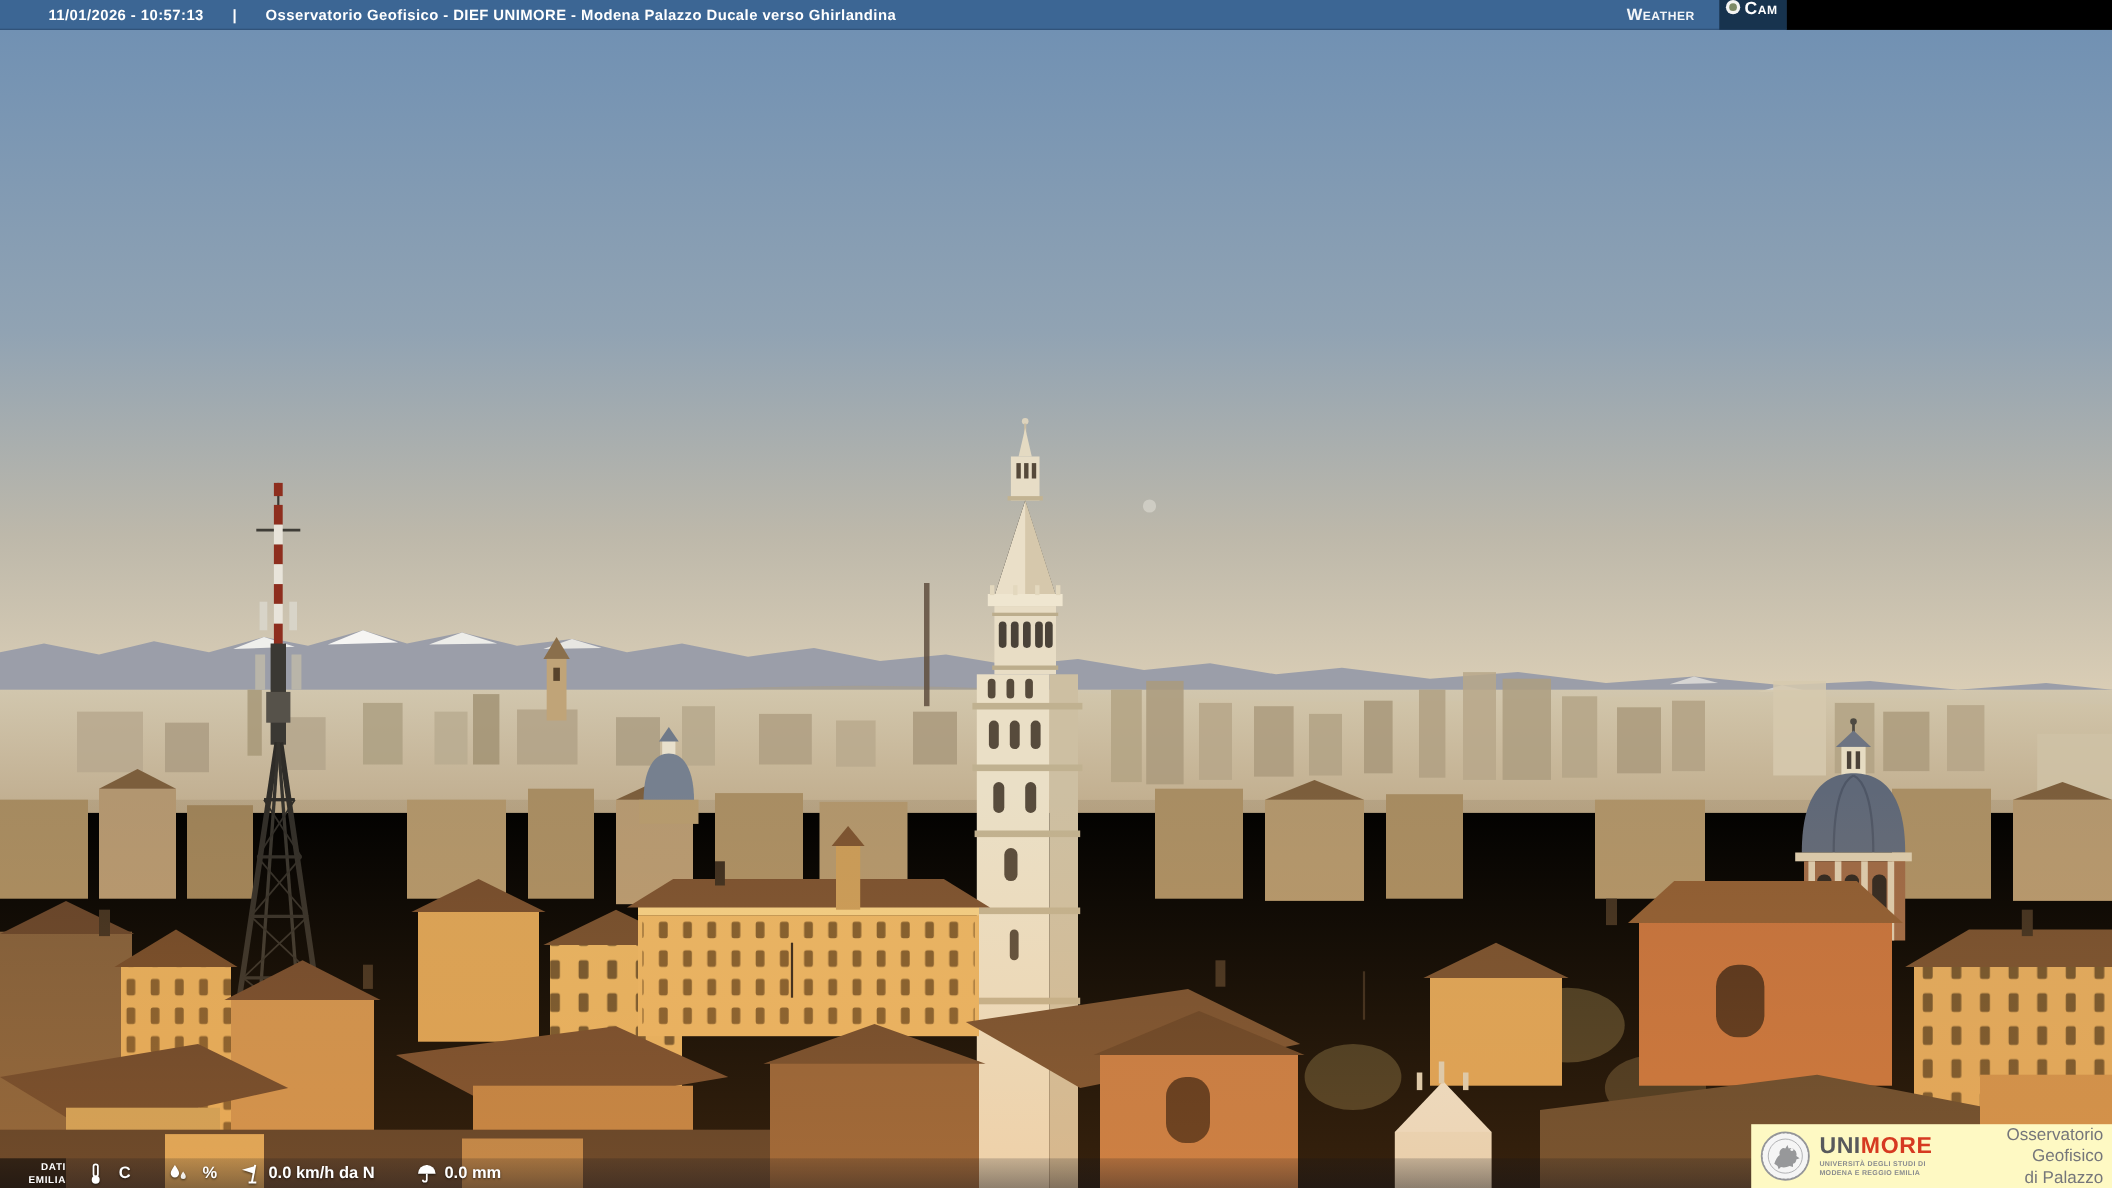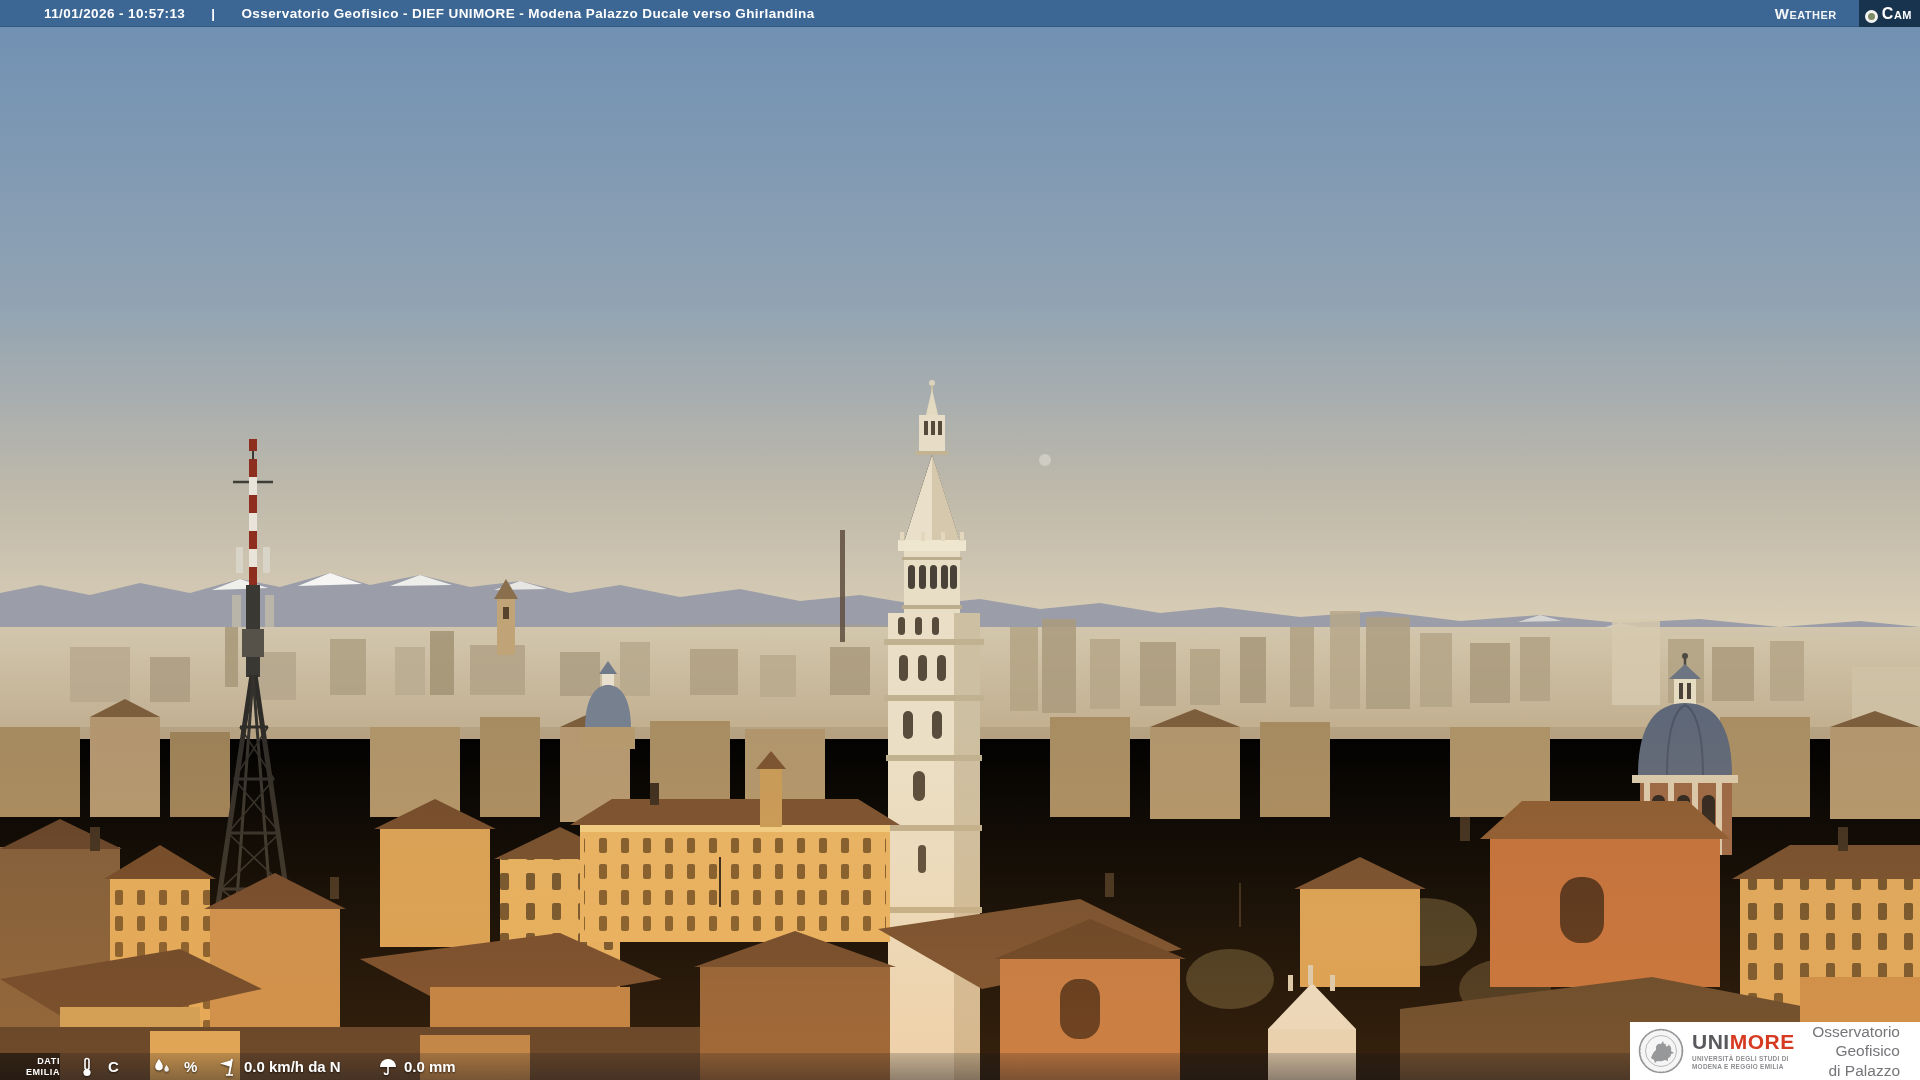--- a/index.html
+++ b/index.html
@@ -1,33 +1,33 @@
 <!DOCTYPE html>
 <html><head>
 <meta charset="utf-8">
 <style>
   * { margin:0; padding:0; box-sizing:border-box; }
   html,body { width:1920px; height:1080px; overflow:hidden; background:#000;
               font-family:"Liberation Sans", sans-serif; }
   .stage { position:relative; width:1920px; height:1080px; }
 
   
-  .top-bar { position:absolute; left:0; top:0; width:1920px; height:27px;
+  .top-bar { position:absolute; left:0; top:0; width:1624px; height:27px;
              background:#3c6694; border-bottom:1px solid #345880;
              display:flex; align-items:center; color:#fff;
              font-weight:bold; font-size:13.5px; letter-spacing:.4px; z-index:30; }
   .top-bar .ts   { margin-left:44px; white-space:nowrap; }
   .top-bar .sep  { margin:0 26px; font-weight:bold; }
   .top-bar .ttl  { white-space:nowrap;text-align:right; }
   .brand { position:absolute; right:0; top:0; height:27px; display:flex;
            align-items:center; cursor:pointer; }
   .brand .weather { font-variant:small-caps; font-size:15px; font-weight:bold;
                     color:#f3f5f8; letter-spacing:.5px; padding-right:22px; }
-  .brand .cambox { height:27px; background:#17334e; display:flex; align-items:flex-end;
-                   padding:0 8px 4px 6px; gap:4px; }
+  .brand .cambox { height:27px; background:#17334e; display:flex; align-items:flex-start;
+                   padding:0 8px 16px 6px; gap:4px; }
   .brand .lens { width:13px; height:13px; border-radius:50%; background:#f4f4f2;
                  display:flex; align-items:center; justify-content:center; }
   .brand .lens i { width:7px; height:7px; border-radius:50%; background:#7d8a66; display:block; }
   .brand .cam { font-variant:small-caps; font-size:16px; font-weight:bold; color:#fff;
                 letter-spacing:.5px; }
 
   
   .photo { position:absolute; left:0; top:27px; width:1920px; height:1053px; }
   .photo svg { display:block; width:100%; height:100%; }
 
@@ -38,23 +38,23 @@
   .weather-bar .meteo-box { position:absolute; left:0; top:0; height:27px; width:60px;
                  background:rgba(0,0,0,.45); display:flex; flex-direction:column;
                  align-items:flex-end; justify-content:center; font-size:9px;
                  font-weight:bold; line-height:1.15; letter-spacing:.6px; }
   .wx-item { position:absolute; top:0; height:27px; display:flex; align-items:center;
              gap:6px; font-size:15px; font-weight:bold;
              text-shadow:0 1px 2px rgba(0,0,0,.65); white-space:nowrap; }
   .wx-item svg { filter:drop-shadow(0 1px 1px rgba(0,0,0,.6)); }
 
   
-  .logo-box { position:absolute; right:0; bottom:0; width:290px; height:58px;
-              background:#ffffff; z-index:25; display:flex; align-items:center;
-              padding:5px 20px 5px 8px; cursor:pointer; }
+  .logo-box { position:absolute; right:0; bottom:0; width:328px; height:58px;
+              background:#fef9c3; z-index:25; display:flex; align-items:center;
+              padding:5px 8px 5px 8px; cursor:pointer; }
   .crest { flex:0 0 46px; height:46px; }
   .wordmark { margin-left:8px; width:108px; }
   .wordmark .um { font-size:21px; font-weight:bold; letter-spacing:.5px; line-height:1; }
   .wordmark .um .uni  { color:#58595c; }
   .wordmark .um .more { color:#d63a21; }
   .wordmark .sub { margin-top:3px; font-size:6.4px; color:#8a8c8f; letter-spacing:.3px;
                    line-height:1.25; font-weight:bold; }
   .obs-text { margin-left:10px; font-size:15.5px; color:#75767a; line-height:1.25;
               font-weight:400;text-align:right; }
 </style>

